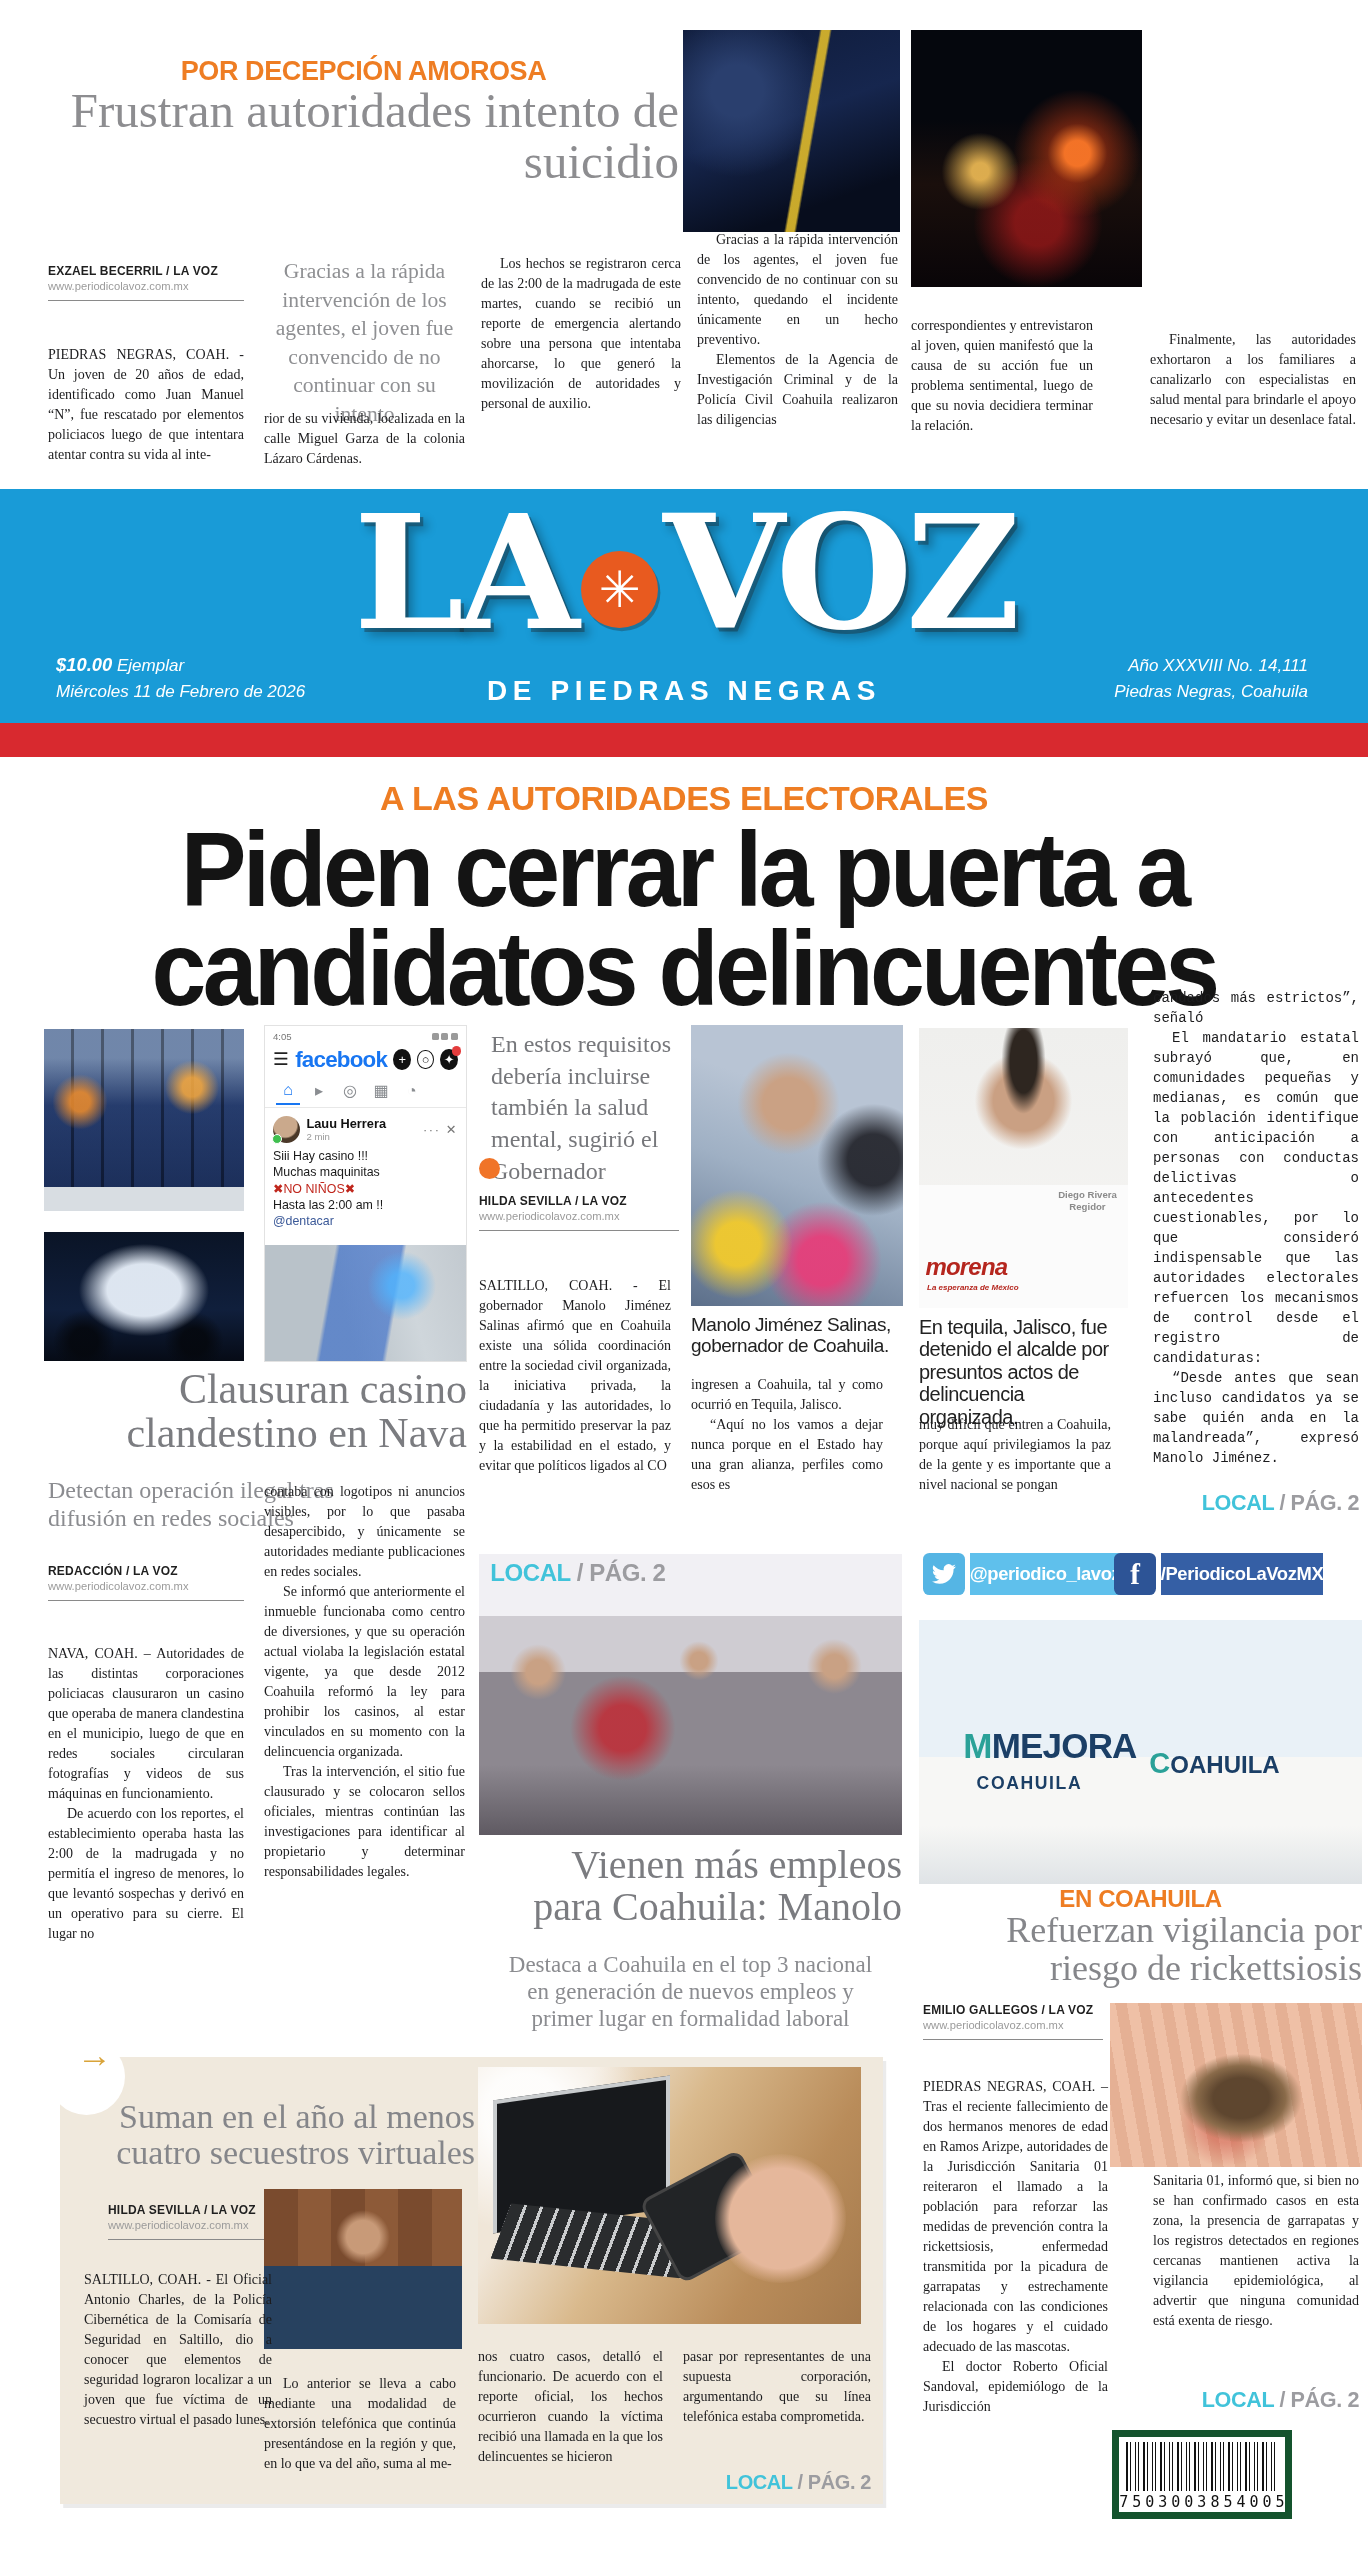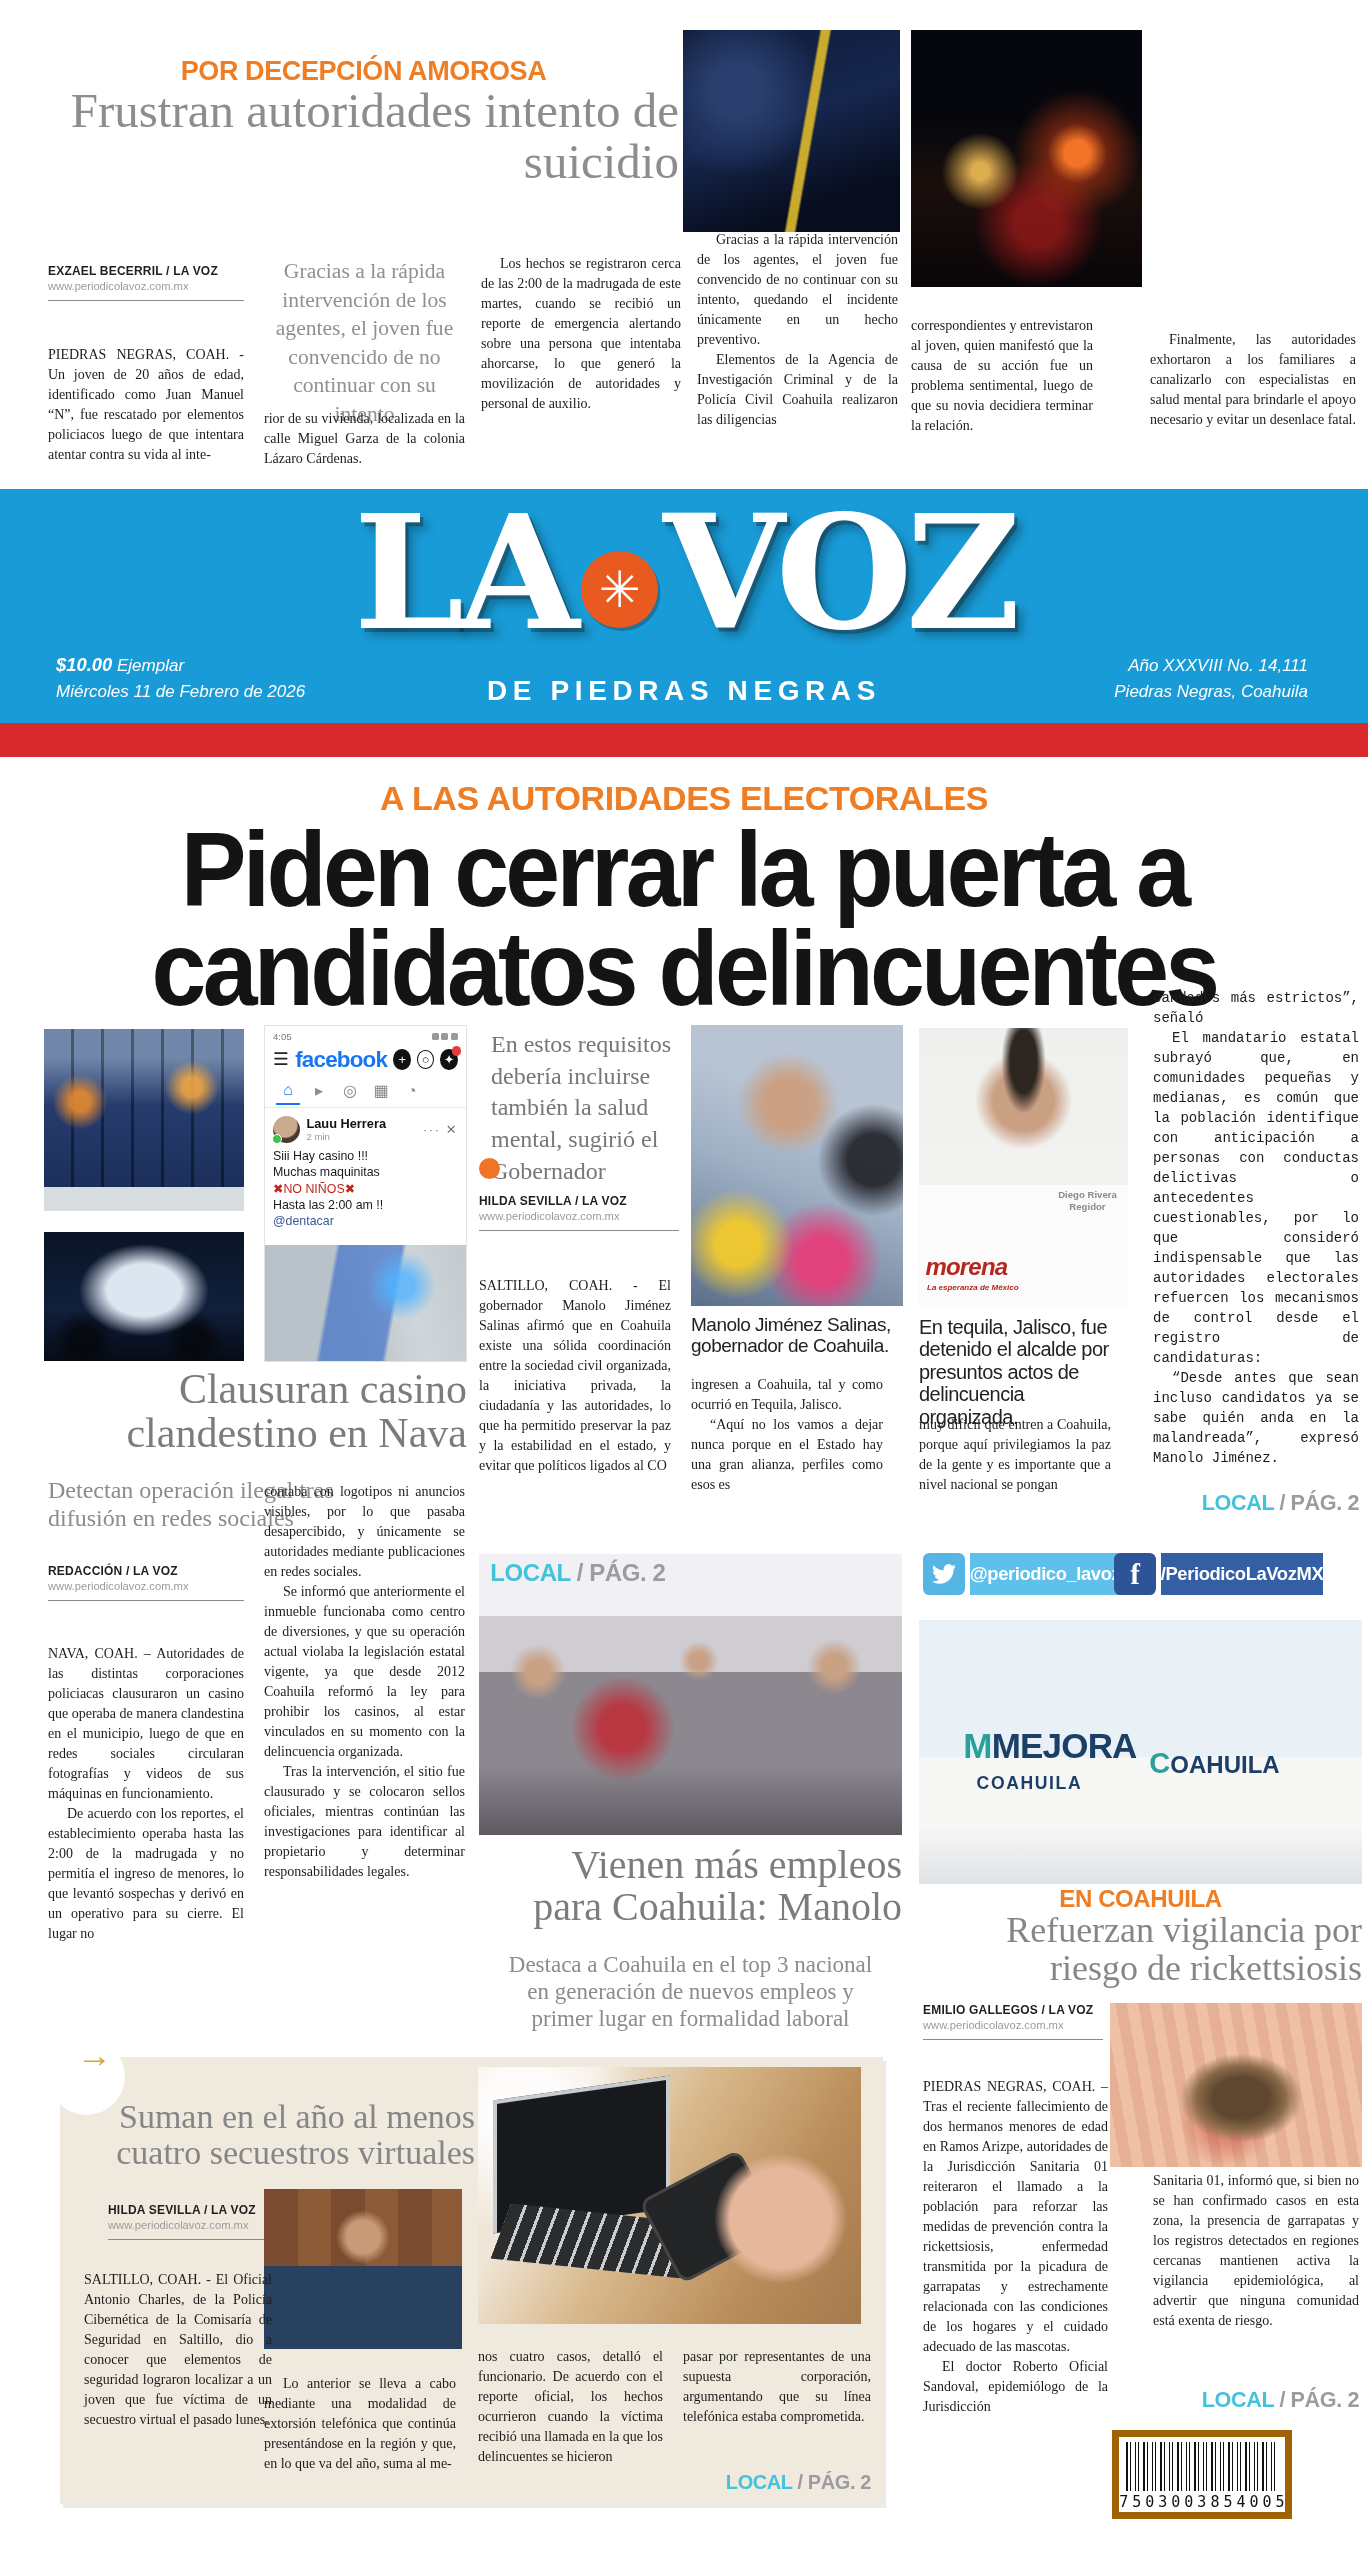--- a/index.html
+++ b/index.html
@@ -166,21 +166,21 @@
               font-weight:bold;text-align:center;line-height:1.2;}
   .mejora-logo{position:absolute;left:10%;top:40%;color:#1b3f66;font-weight:bold;font-size:35px;
                letter-spacing:-0.8px;}
   .mejora-logo span{color:#2aa198;}
   .mejora-sub{position:absolute;left:13%;top:58%;color:#1b3f66;font-weight:bold;font-size:17.6px;
               letter-spacing:1.6px;}
   .coah-logo{position:absolute;left:52%;top:48%;color:#1b3f66;font-weight:bold;font-size:24px;}
   .coah-logo b{color:#2aa198;font-size:29px;}
 
   
-  #barcode{background:#a16207;padding:7.2px;}
+  #barcode{background:#14532d;padding:7.2px;}
   #barcode .inner{background:#fff;width:100%;height:100%;position:relative;}
   #barcode .bars{position:absolute;left:6.4px;right:6.4px;top:4.8px;bottom:21px;background:
     repeating-linear-gradient(90deg,#111 0 2.4px,#fff 2.4px 4px,#111 4px 4.8px,#fff 4.8px 8.8px,
     #111 8.8px 10.4px,#fff 10.4px 12px,#111 12px 12.8px,#fff 12.8px 17px);}
   #barcode .num{position:absolute;left:0;right:0;bottom:1.6px;text-align:center;
     font-family:"DejaVu Sans Mono",monospace;font-size:15px;letter-spacing:4px;color:#111;background:#fff;}
 </style>
 </head>
 <body>
 

